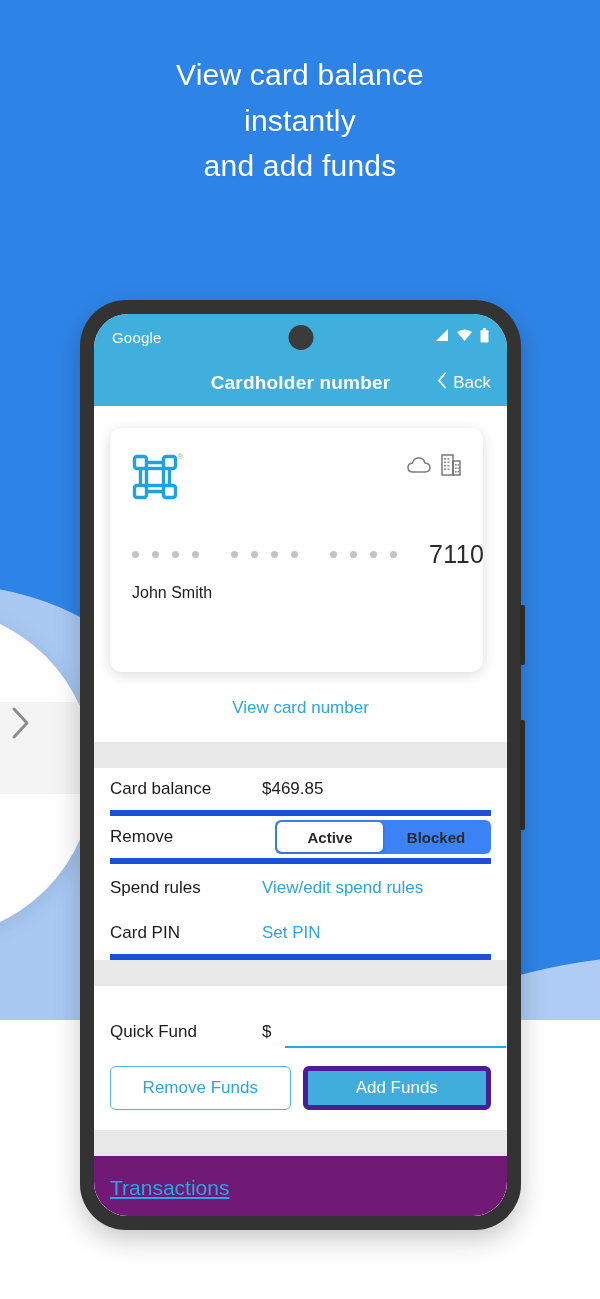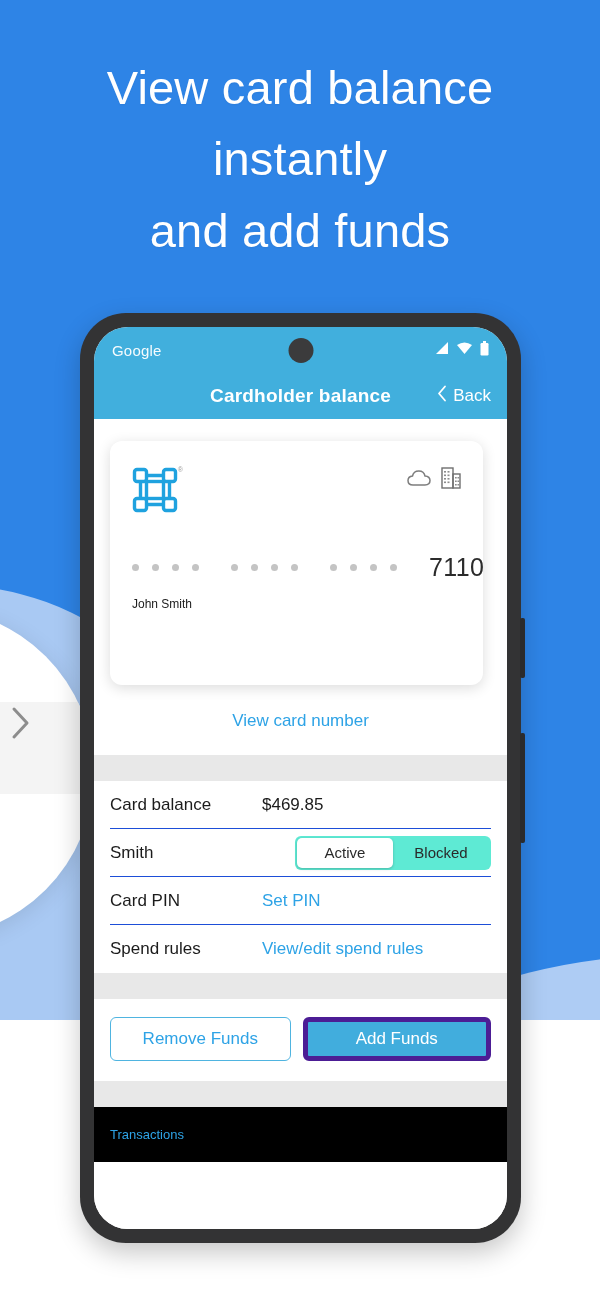--- a/index.html
+++ b/index.html
@@ -66,39 +66,38 @@
     display:flex; align-items:center; justify-content:center;
   }
   .prev-arrow svg { display:block; }
 
   
   .headline {
     position:absolute; left:0; top:52px;
     width:600px;
     text-align:center;
     color:#ffffff;
-    font-size:47px;
+    font-size:30px;
     line-height:1.52;
     font-weight:400;
     letter-spacing:0.2px;
     z-index:3;
     text-shadow:0 1px 2px rgba(0,0,0,0.05);
   }
   .headline div { white-space:nowrap; }
 
   
   .phone {
     position:absolute;
     left:80px; top:300px;
     width:441px; height:930px;
     background:#333334;
     border-radius:46px;
     box-shadow:0 10px 26px rgba(0,0,0,0.22);
     z-index:10;
-    margin-top:13px;
   }
   .phone-btn {
     position:absolute;
     right:-4px;
     width:5px;
     background:#2b2b2c;
     border-radius:2px;
   }
   .phone-btn.b1 { top:305px; height:60px; }
   .phone-btn.b2 { top:420px; height:110px; }
@@ -200,21 +199,21 @@
     color:#2b2b2b;
     letter-spacing:0.4px;
   }
   .cc-exp {
     margin-top:30px;
     font-size:13px;
     color:#6d6d6d;
   }
   .cc-name {
     margin-top:15px;
-    font-size:12px;
+    font-size:16px;
     color:#202020;
   }
 
   .view-card-link {
     text-align:center;
     color:#2EA3E6;
     font-size:17px;
     padding:26px 0 24px 0;
     background:#ffffff;
   }
@@ -222,35 +221,36 @@
   .gray-band {
     height:26px;
     background:#E8E8E8;
   }
 
   
   .rows { background:#ffffff; padding:0 16px; }
   .row {
     display:flex; align-items:center;
     height:48px;
-    border-bottom:1px solid #1d4ed8;
+    border-bottom:6px solid #1d4ed8;
     font-size:17px;
   }
   .row-label { color:#1b1b1b; width:152px; flex:none; }
   .row-value { color:#1b1b1b; }
   .row-value.link { color:#2EA3E6; }
 
   .seg {
     margin-left:auto;
     display:flex;
-    background:#5eead4;
+    background:#3b82f6;
     border-radius:6px;
     height:34px;
-    width:196px;
+    width:216px;
     padding:2px;
+    font-weight:bold;
   }
   .seg-opt {
     flex:1;
     display:flex; align-items:center; justify-content:center;
     font-size:15px;
     color:#2a2a2a;
     border-radius:5px;
   }
   .seg-opt.active {
     background:#ffffff;
@@ -300,23 +300,24 @@
     color:#2EA3E6;
   }
   .btn.filled {
     background:#41ADDD;
     border:5px solid #4c1d95;
     color:#ffffff;
   }
 
   .transactions {
     padding:20px 16px;
-    background:#000000;
-    font-size:13px;
+    background:#701a75;
+    font-size:21px;
     color:#2EA3E6;
+    text-decoration:underline;
   }
 </style>
 </head>
 <body>
 
 <div id="stage">
 
   <div class="bg-blue">
     <div class="wave-left"></div>
     <div class="wave-right"></div>
@@ -368,21 +369,21 @@
 
       <div class="appbar">
         <div class="back-btn">
           <span>
             <svg width="10" height="17" viewBox="0 0 10 17">
                 <path d="M8 1.5 L2 8.5 L8 15.5" stroke="#ffffff" stroke-width="1.8" fill="none" stroke-linecap="round" stroke-linejoin="round"></path>
               </svg>
           </span>
           <span>Back</span>
         </div>
-        <div class="appbar-title">Cardholder balance</div>
+        <div class="appbar-title">Cardholder number</div>
       </div>
 
       <div class="app-body">
 
         <div class="card-wrap">
           <div class="credit-card">
             <div class="cc-top">
               <div class="cc-logo">
                 <svg width="46" height="46" viewBox="0 0 46 46">
                   <g fill="none" stroke="#1FA2DF" stroke-width="3.4">
@@ -458,41 +459,46 @@
         <div class="gray-band"></div>
 
         <div class="rows">
 
           <div class="row">
             <span class="row-label">Card balance</span>
             <span class="row-value">$469.85</span>
           </div>
 
           <div class="row">
-            <span class="row-label">Smith</span>
+            <span class="row-label">Remove</span>
             <span class="seg">
               <span class="seg-opt active">Active</span>
               <span class="seg-opt">Blocked</span>
             </span>
           </div>
 
+          <div class="row" style="border-bottom:none;">
+            <span class="row-label">Spend rules</span>
+            <span class="row-value link">View/edit spend rules</span>
+          </div>
+
           <div class="row">
             <span class="row-label">Card PIN</span>
             <span class="row-value link">Set PIN</span>
           </div>
 
-          <div class="row" style="border-bottom:none;">
-            <span class="row-label">Spend rules</span>
-            <span class="row-value link">View/edit spend rules</span>
-          </div>
-
         </div>
 
         <div class="gray-band"></div>
 
+        <div class="qf-row">
+          <span class="qf-label">Quick Fund</span>
+          <span class="qf-dollar">$</span>
+          <input class="qf-input" type="text" placeholder="" style="">
+        </div>
 
         <div class="btn-row">
           <div class="btn outline">Remove Funds</div>
           <div class="btn filled">Add Funds</div>
         </div>
 
         <div class="gray-band"></div>
 
         <div class="transactions">Transactions</div>
 

